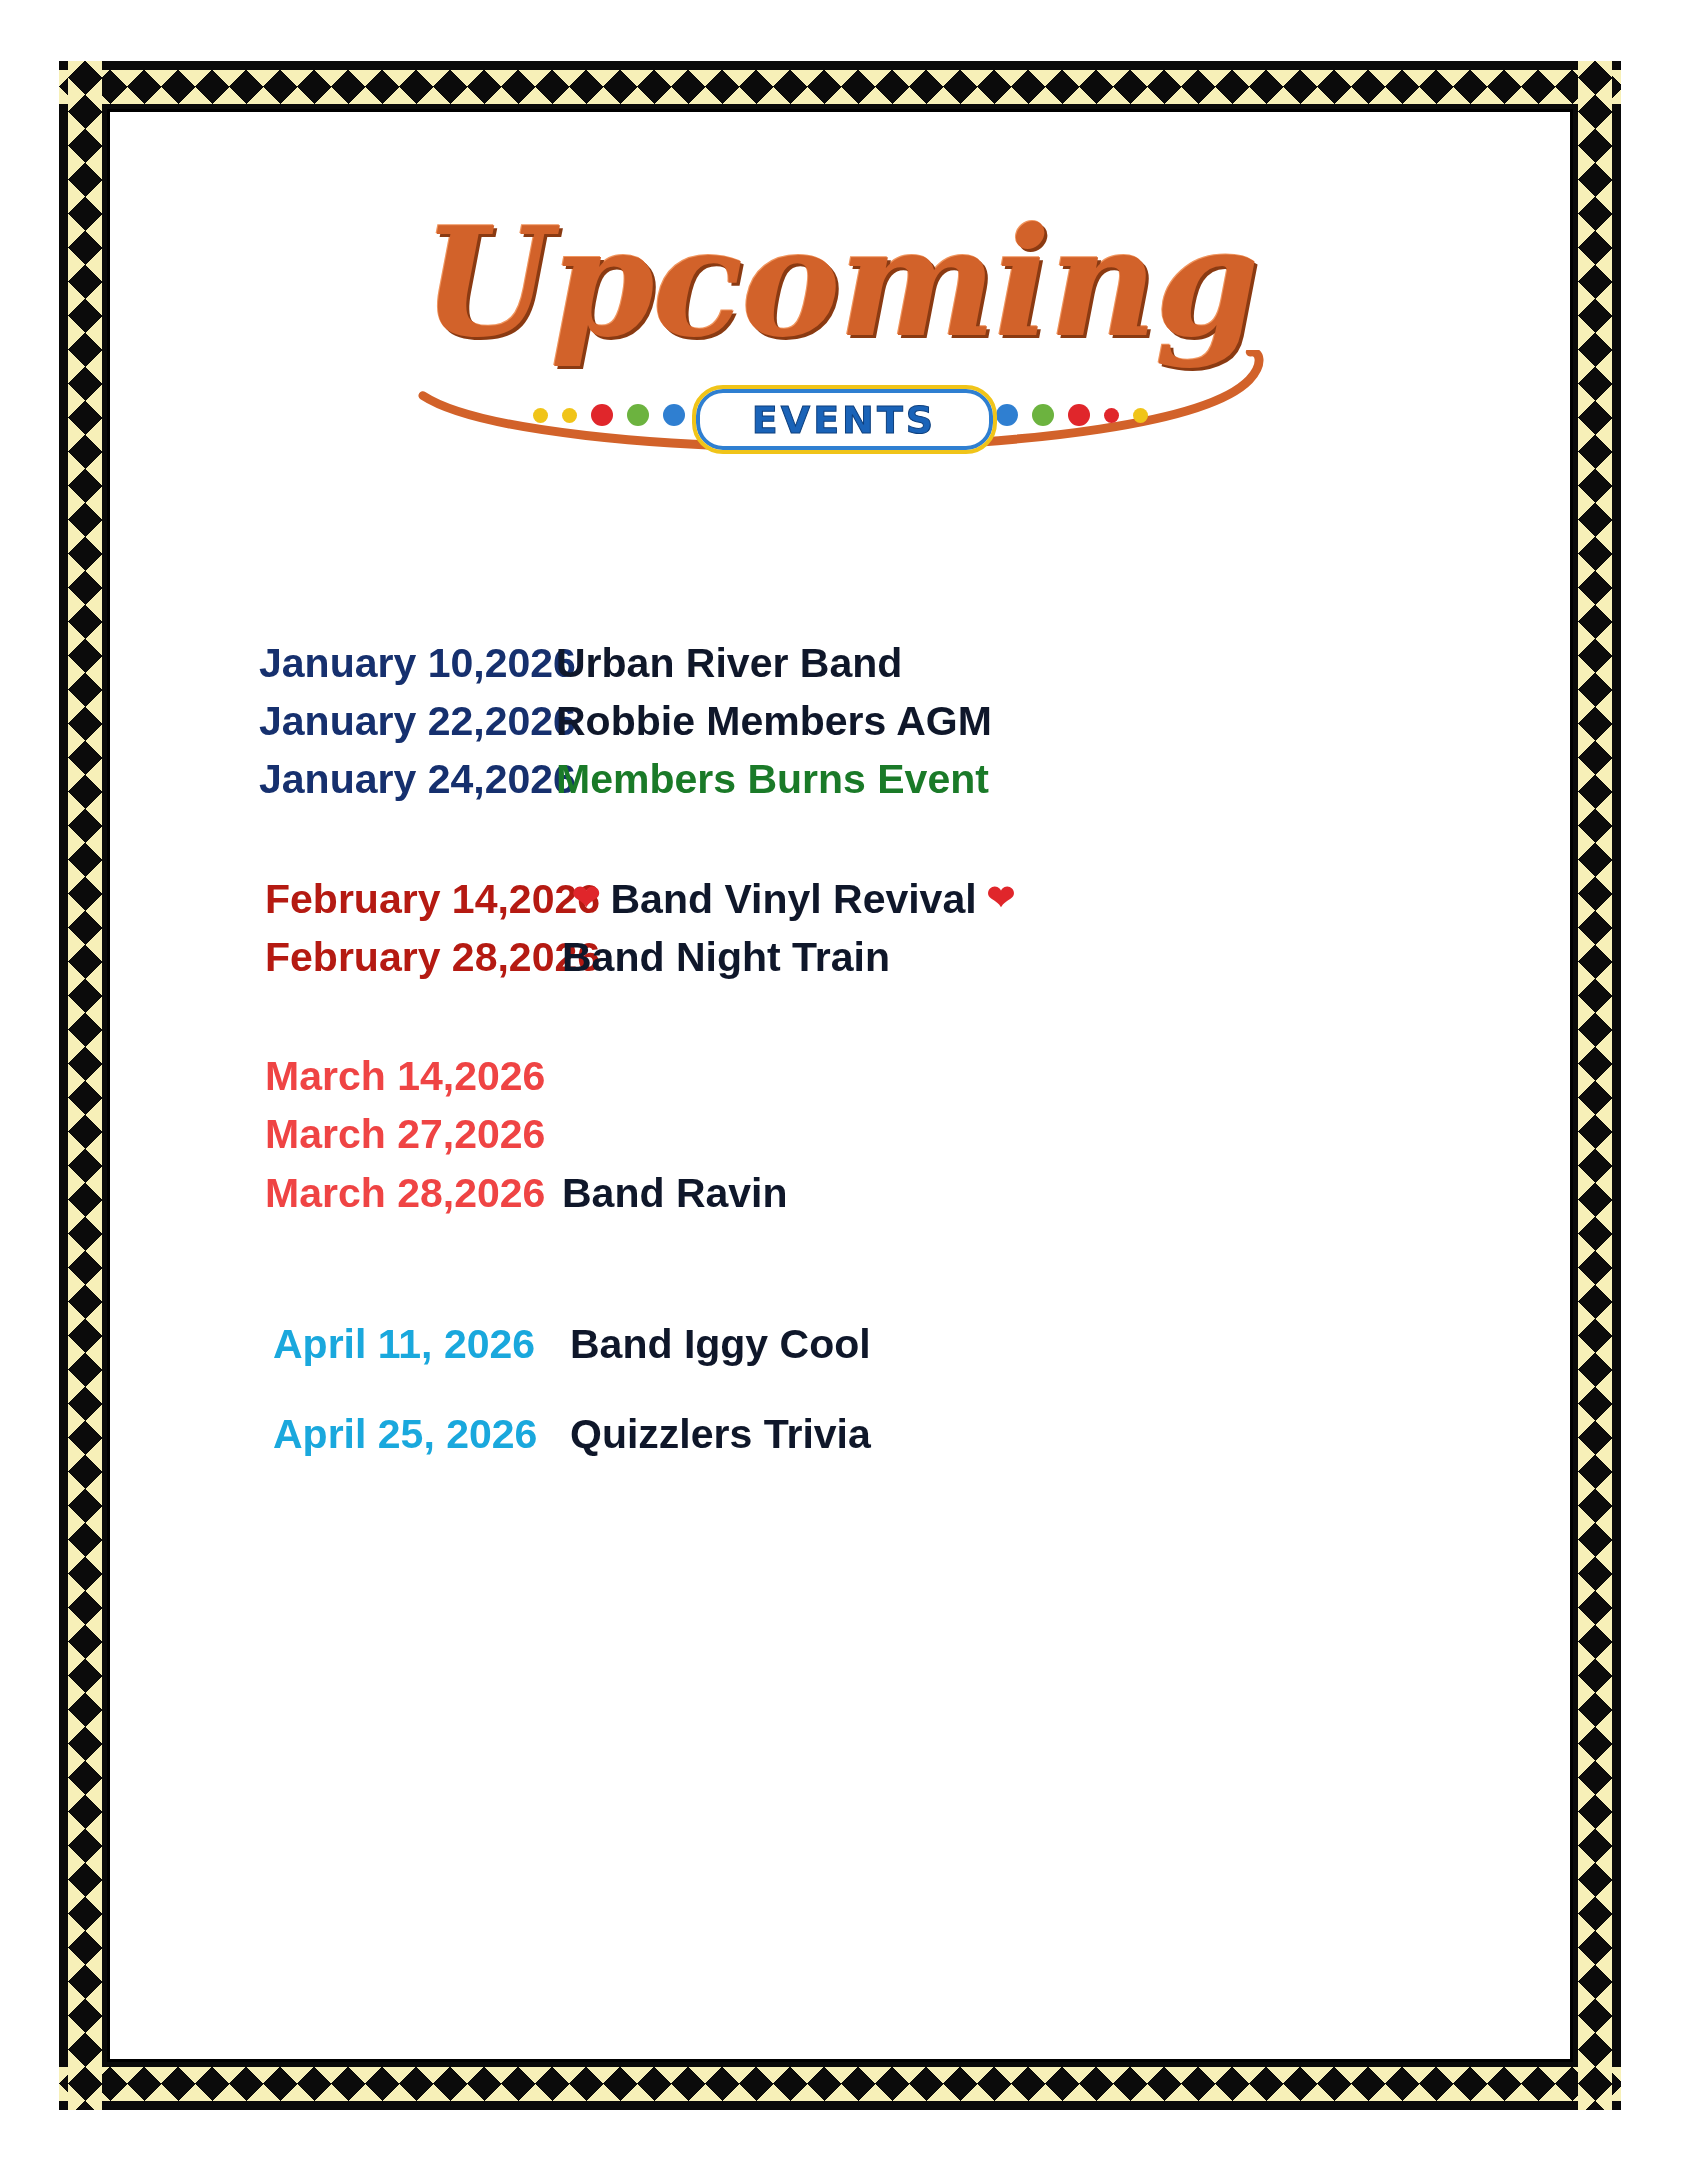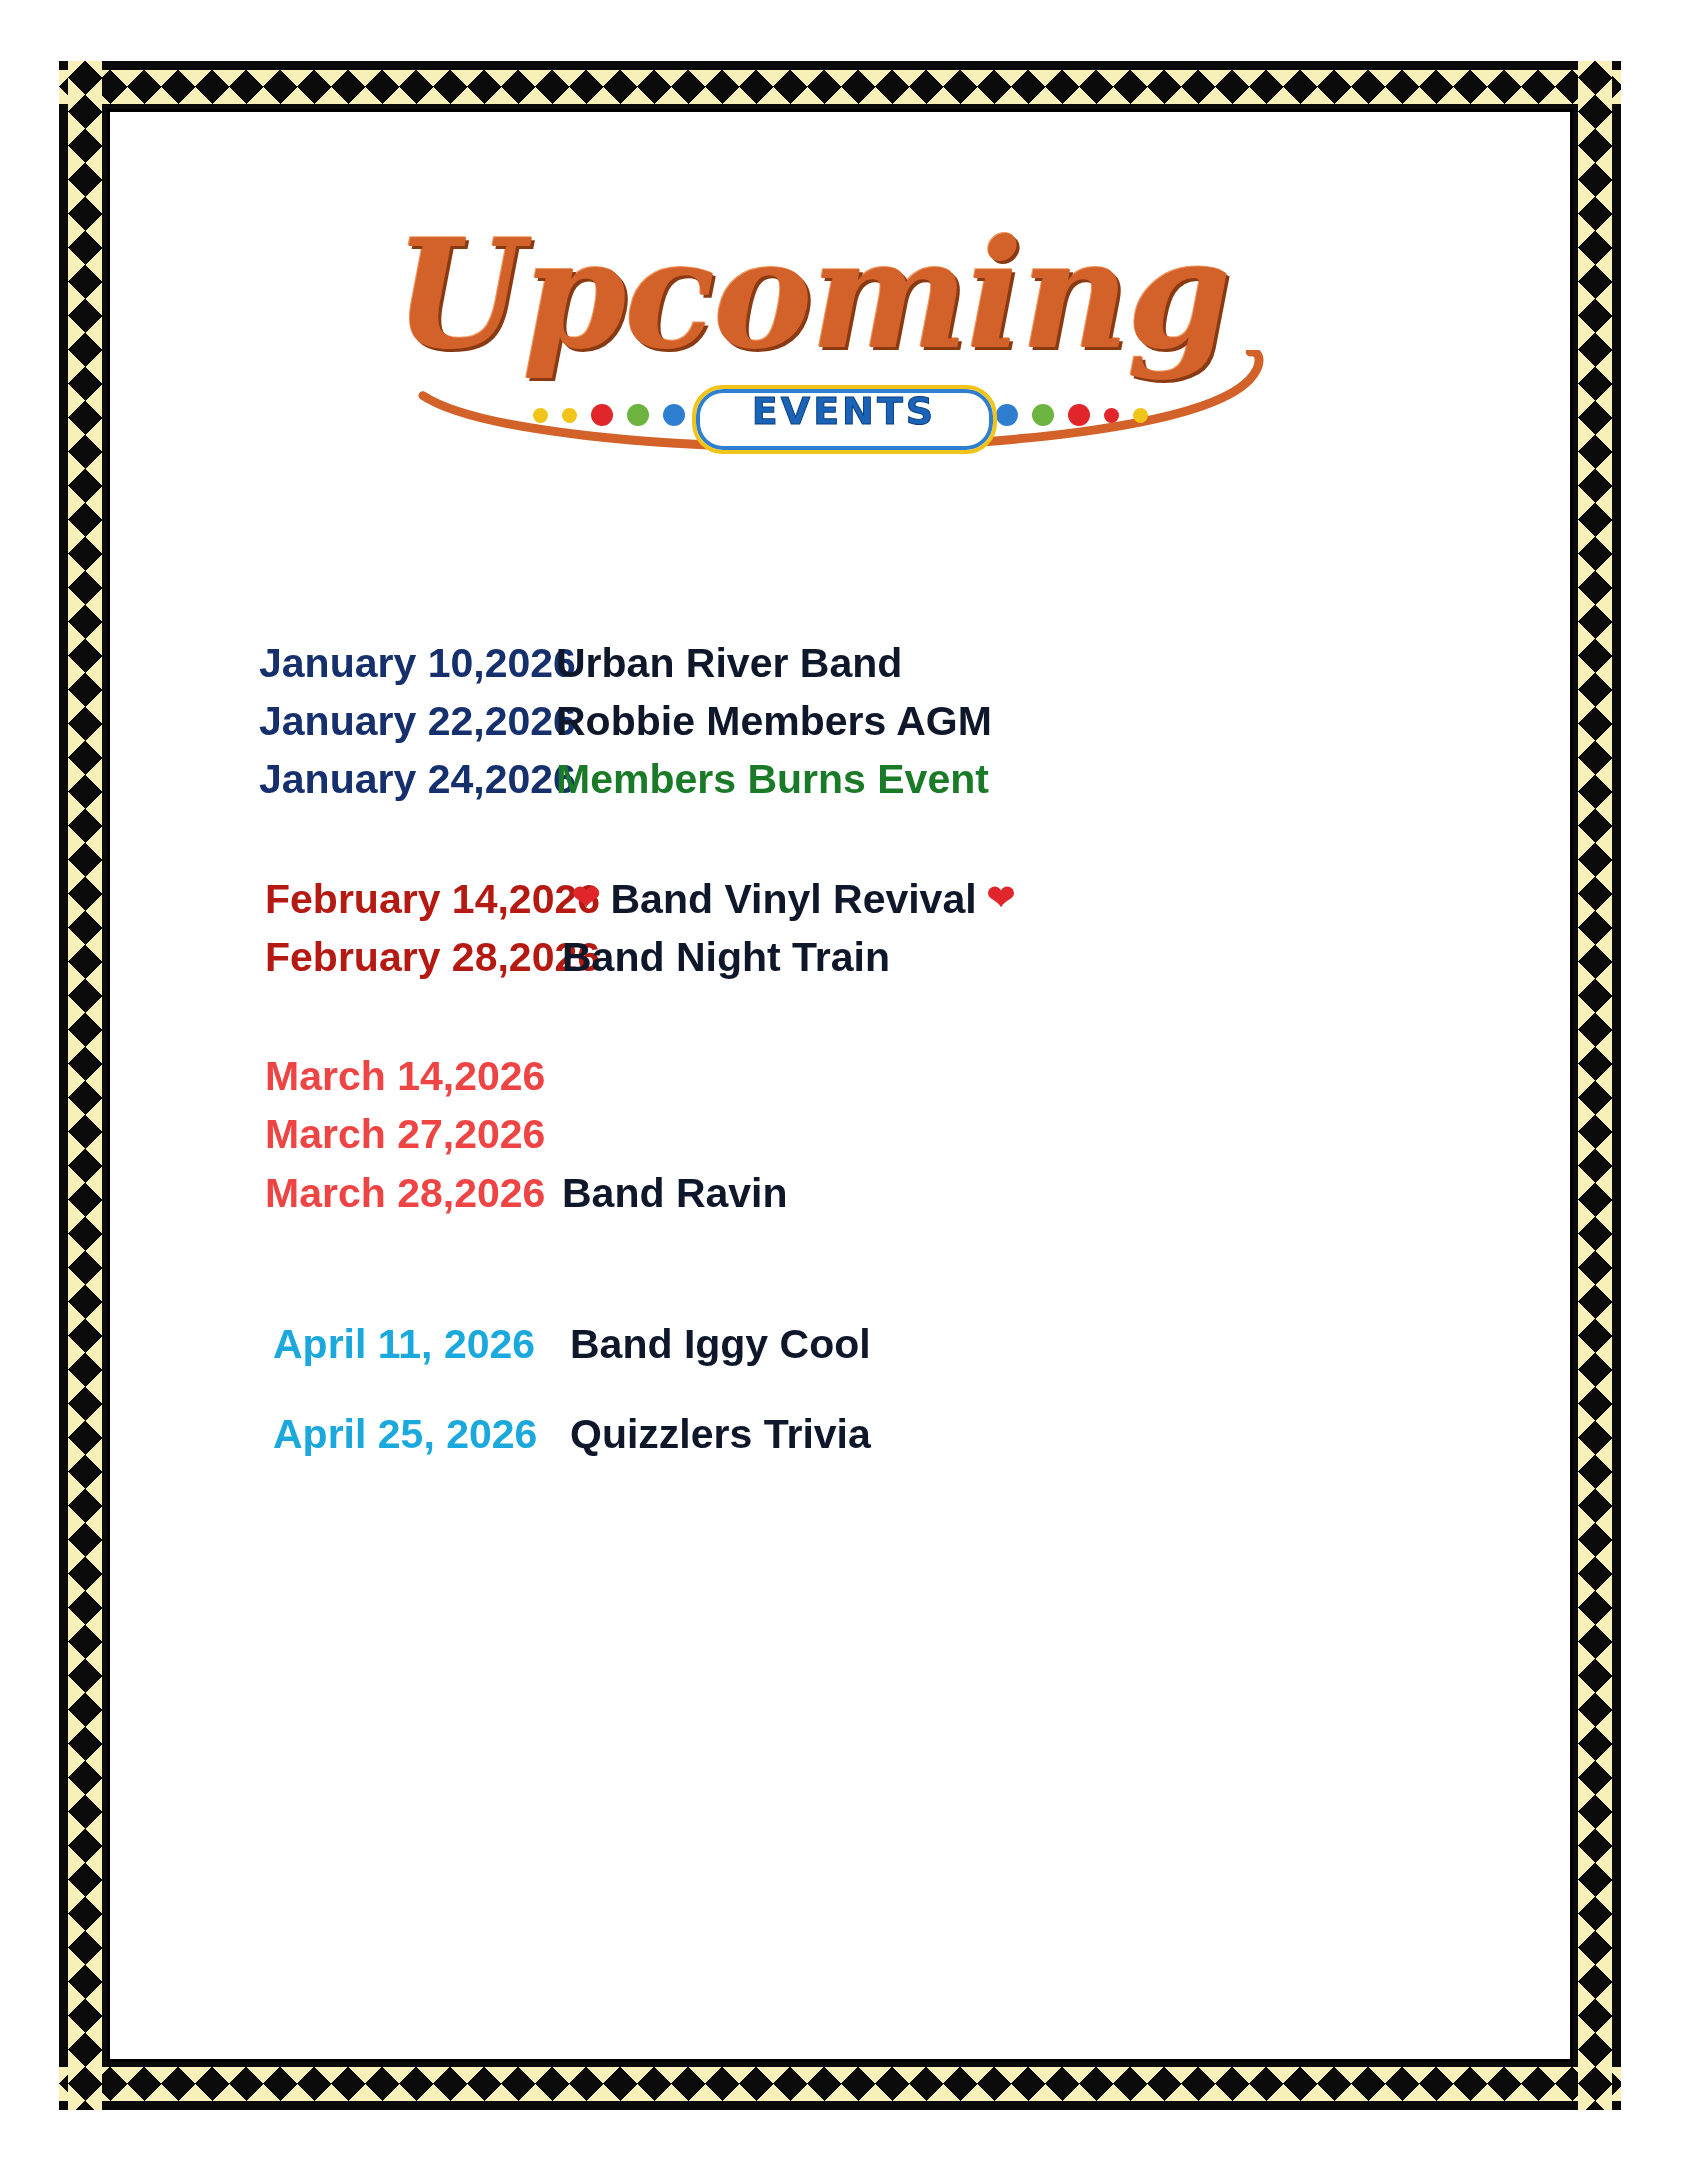--- a/index.html
+++ b/index.html
@@ -78,23 +78,23 @@
   
   .title-art {
     position: relative;
     margin: 89px auto 0 auto;
     width: 891px;
     height: 267px;
   }
   .title-word {
     position: absolute;
     left: 0;
-    top: 12px;
+    top: 0;
     width: 891px;
-    text-align: left;
+    text-align: center;
     font-family: "DejaVu Serif", serif;
     font-style: italic;
     font-weight: bold;
     font-size: 149px;
     color: #d2622a;
     letter-spacing: -2px;
     text-shadow:
       3px 3px 0 #8a3a12,
       -1px -1px 0 #f0955e;
     line-height: 1.1;
@@ -130,21 +130,21 @@
     position: absolute;
     left: 297px;
     top: 184px;
     width: 297px;
     height: 61px;
     border-radius: 31px;
     background: #ffffff;
     border: 4px solid #f0c419;
     box-shadow: 0 0 0 4px #2f7fd1 inset;
     display: flex;
-    align-items: flex-start;
+    align-items: center;
     justify-content: center;
   }
   .events-pill span {
     font-family: "DejaVu Sans", sans-serif;
     font-weight: bold;
     font-size: 38px;
     letter-spacing: 3px;
     color: #1a63b8;
     -webkit-text-stroke: 1px #0d3f7d;
   }

